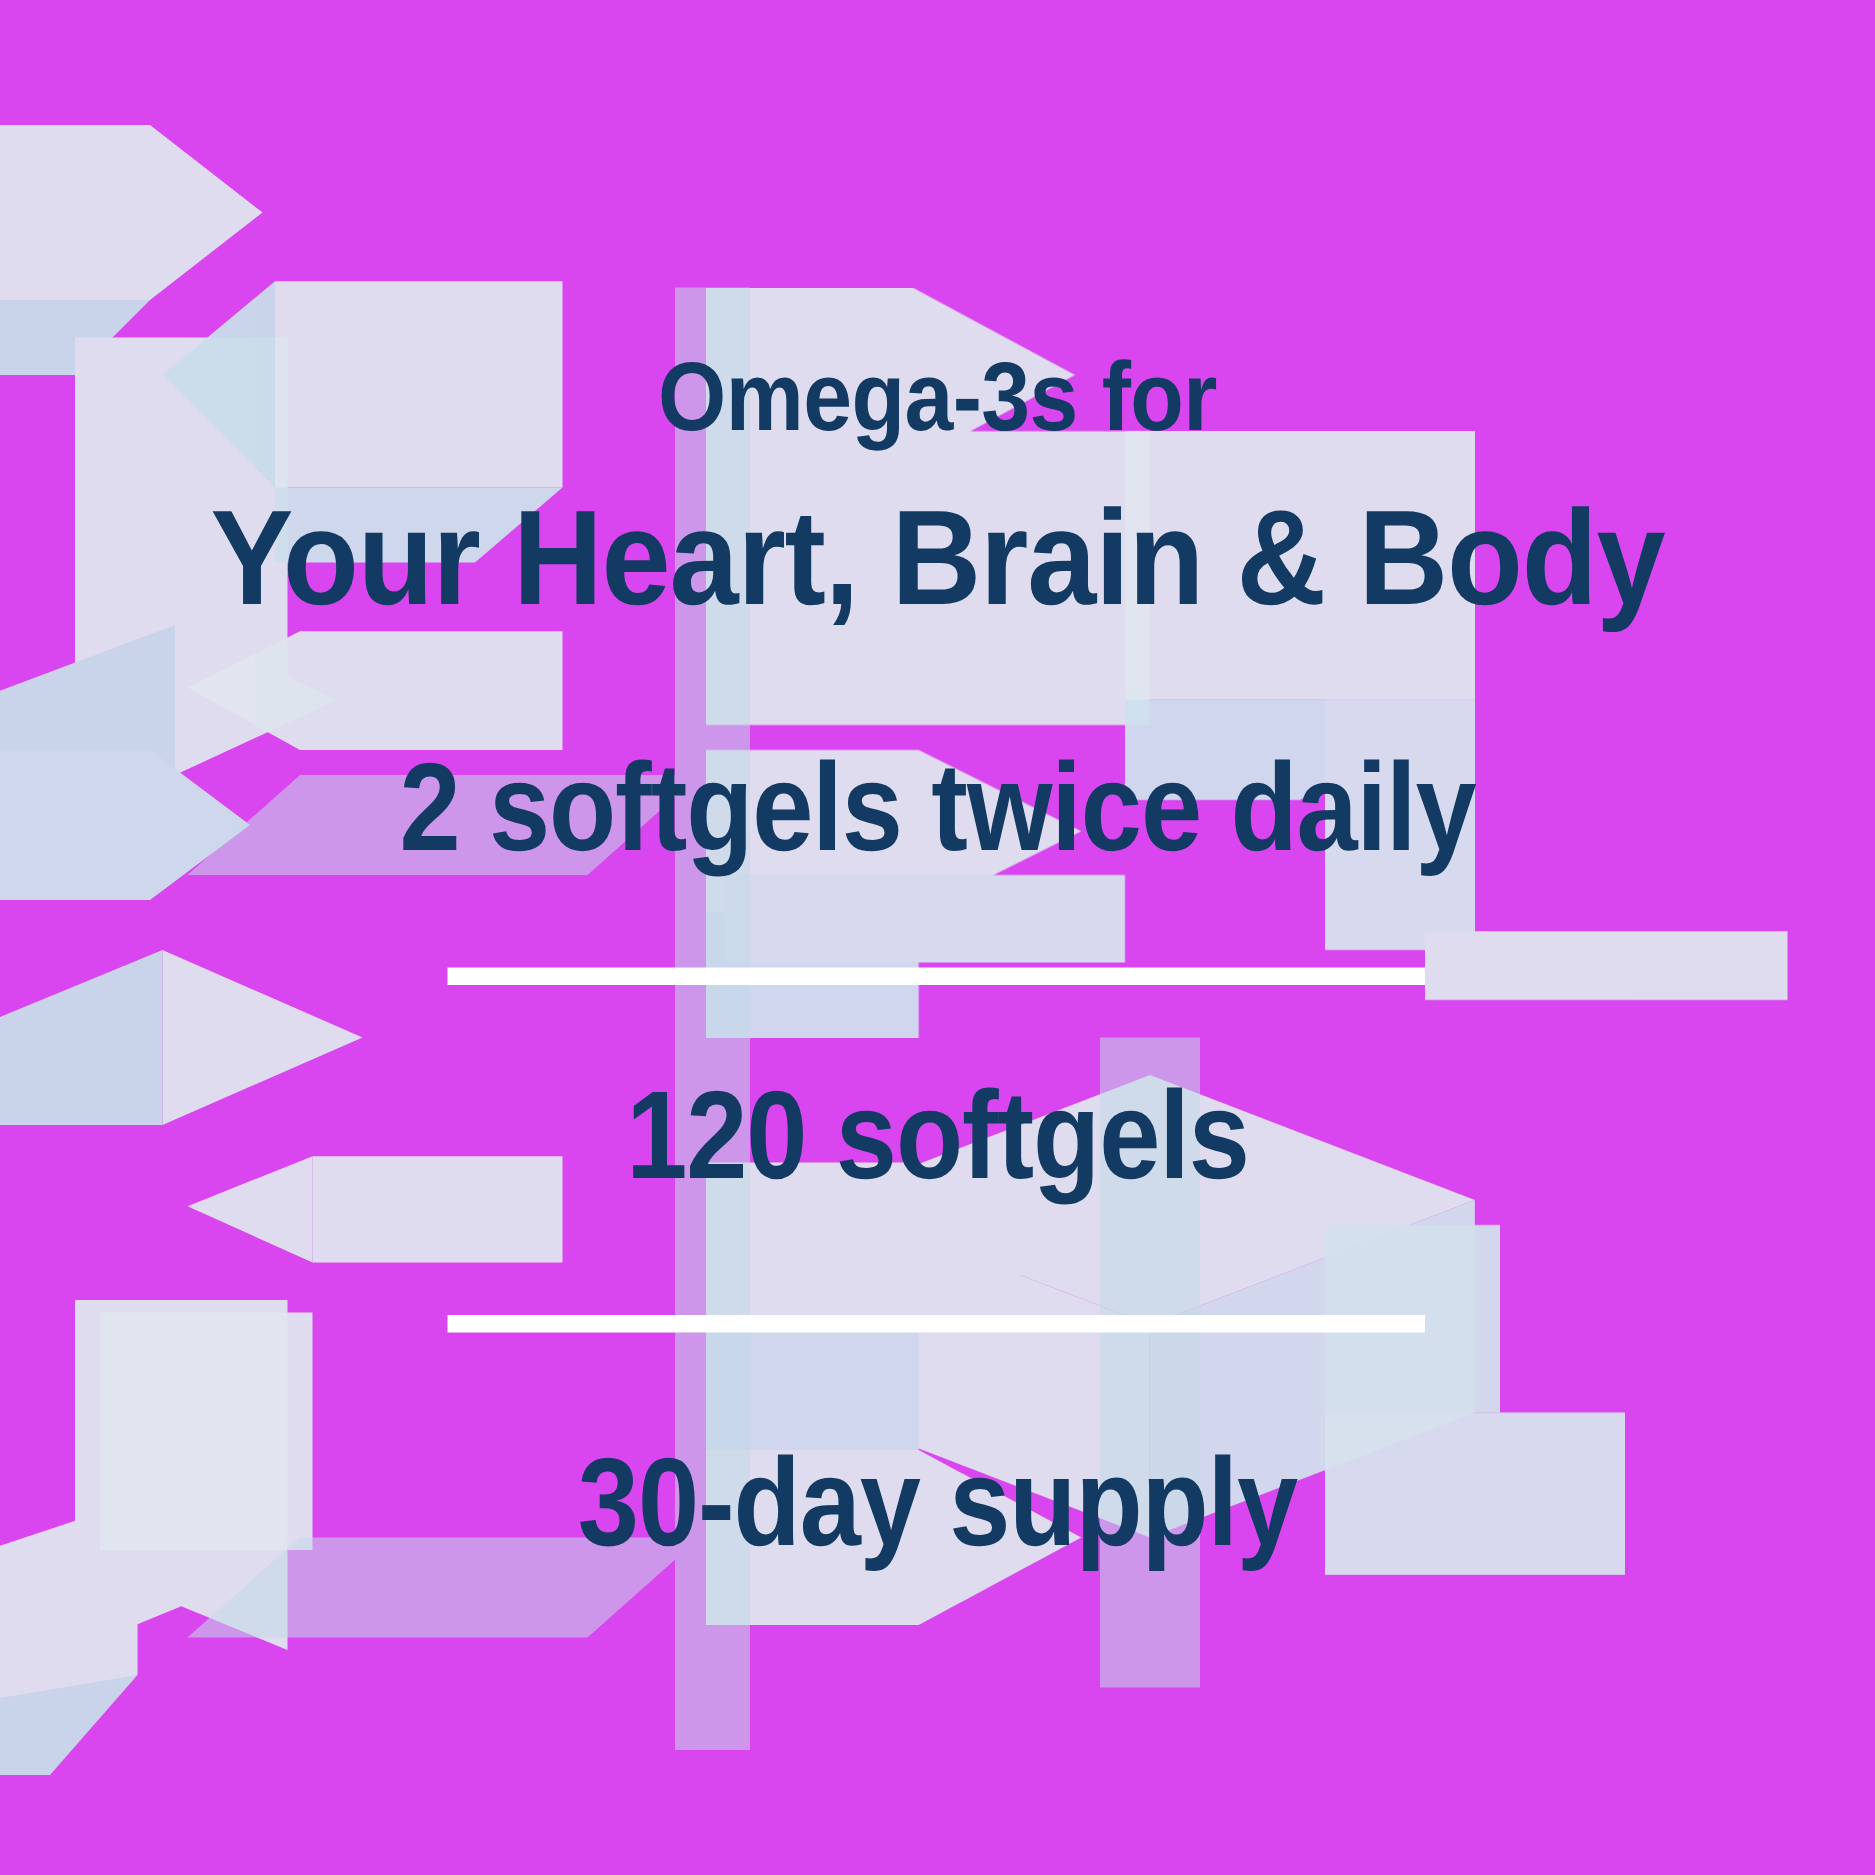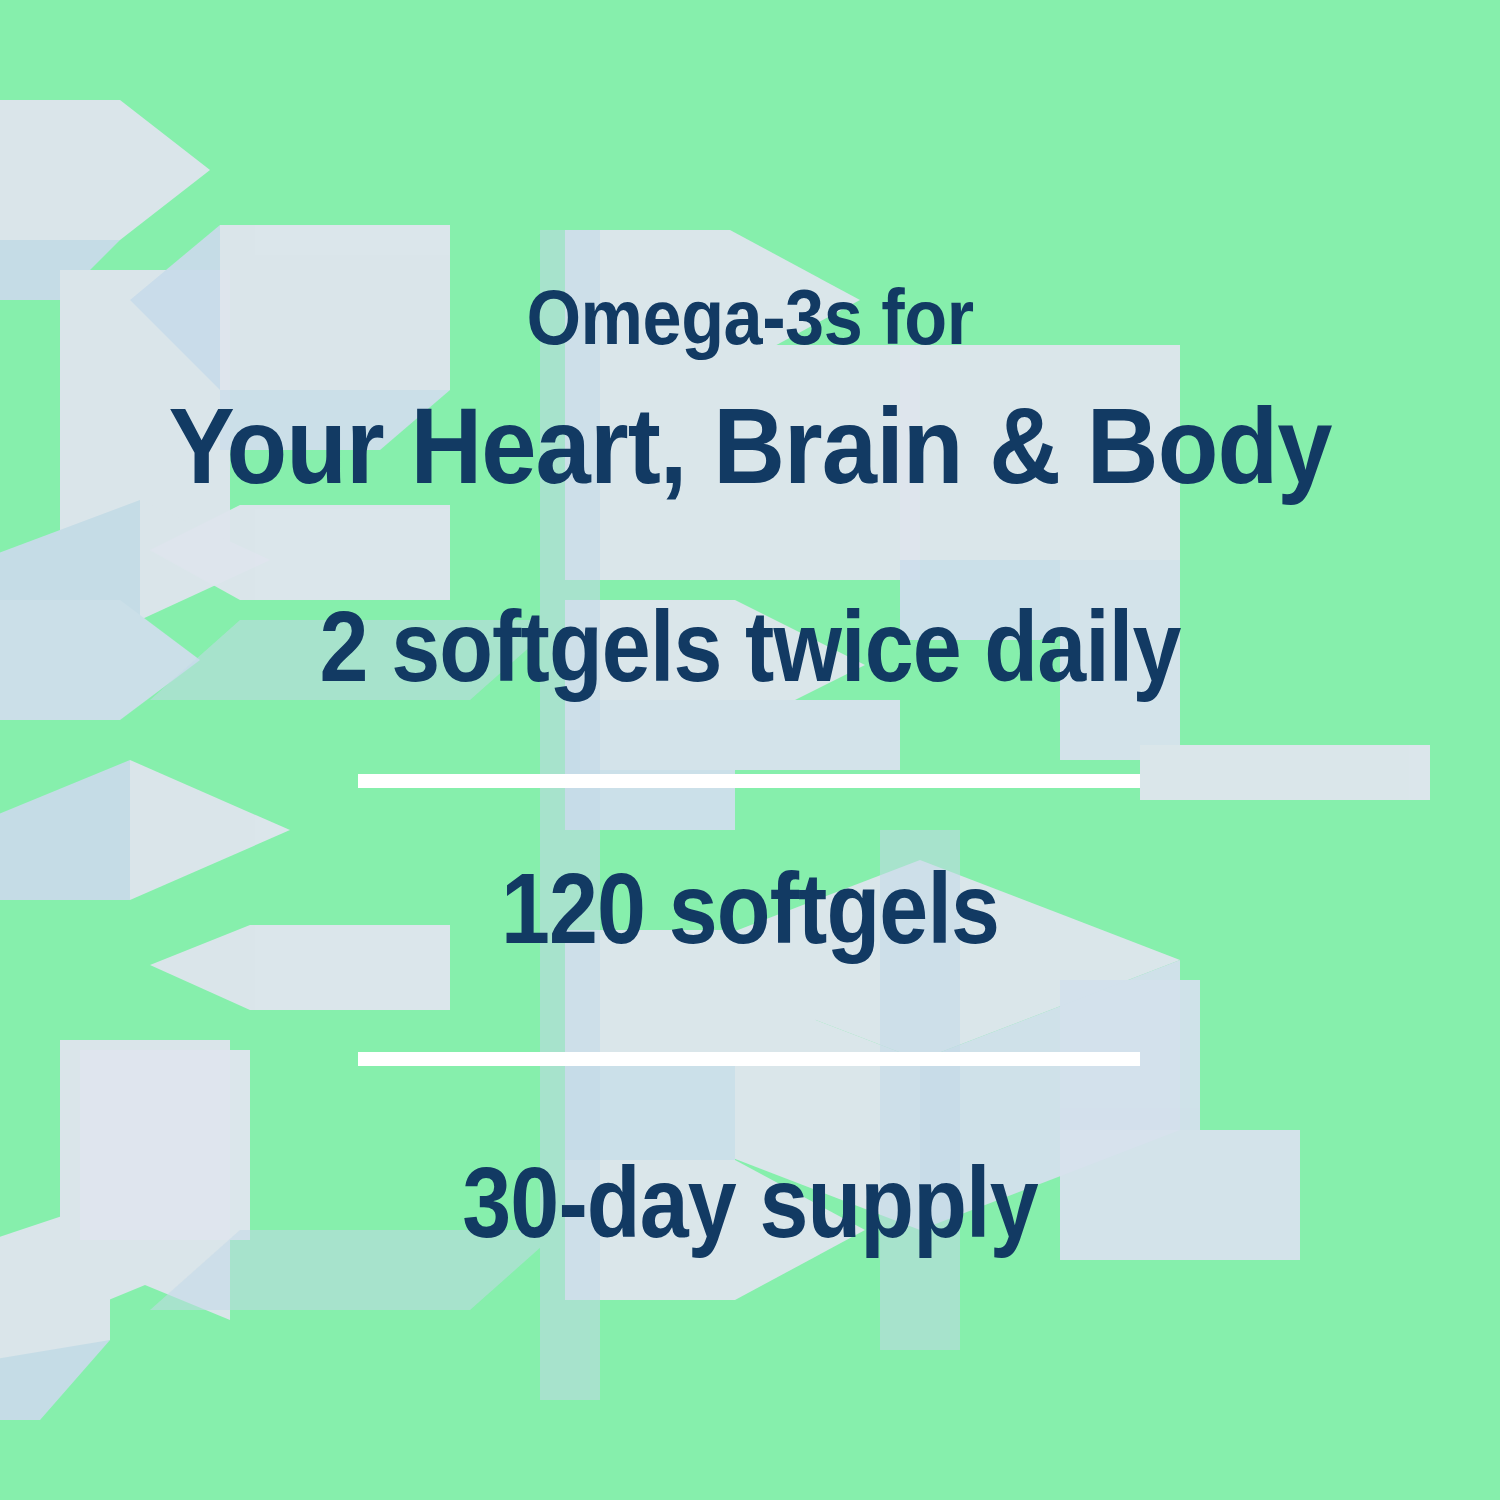--- a/index.html
+++ b/index.html
@@ -100,21 +100,21 @@
     width: 782px;
     height: 14px;
     background: #ffffff;
   }
   #divider-top { top: 774px; }
   #divider-bottom { top: 1052px; }
 </style>
 </head>
 <body>
 
-<div id="canvas" style="background: #86efac;">
+<div id="canvas" style="background: #d946ef;">
 
   <svg id="pattern" viewBox="0 0 1500 1500" preserveAspectRatio="none" aria-hidden="true">
     <defs>
 
       <g id="hexcell">
 
         <polygon points="0,-90 104,-30 0,30 -104,-30" fill="#dfe5ee"></polygon>
 
         <polygon points="-104,-30 0,30 0,150 -104,90" fill="#dfe5ee"></polygon>
 

